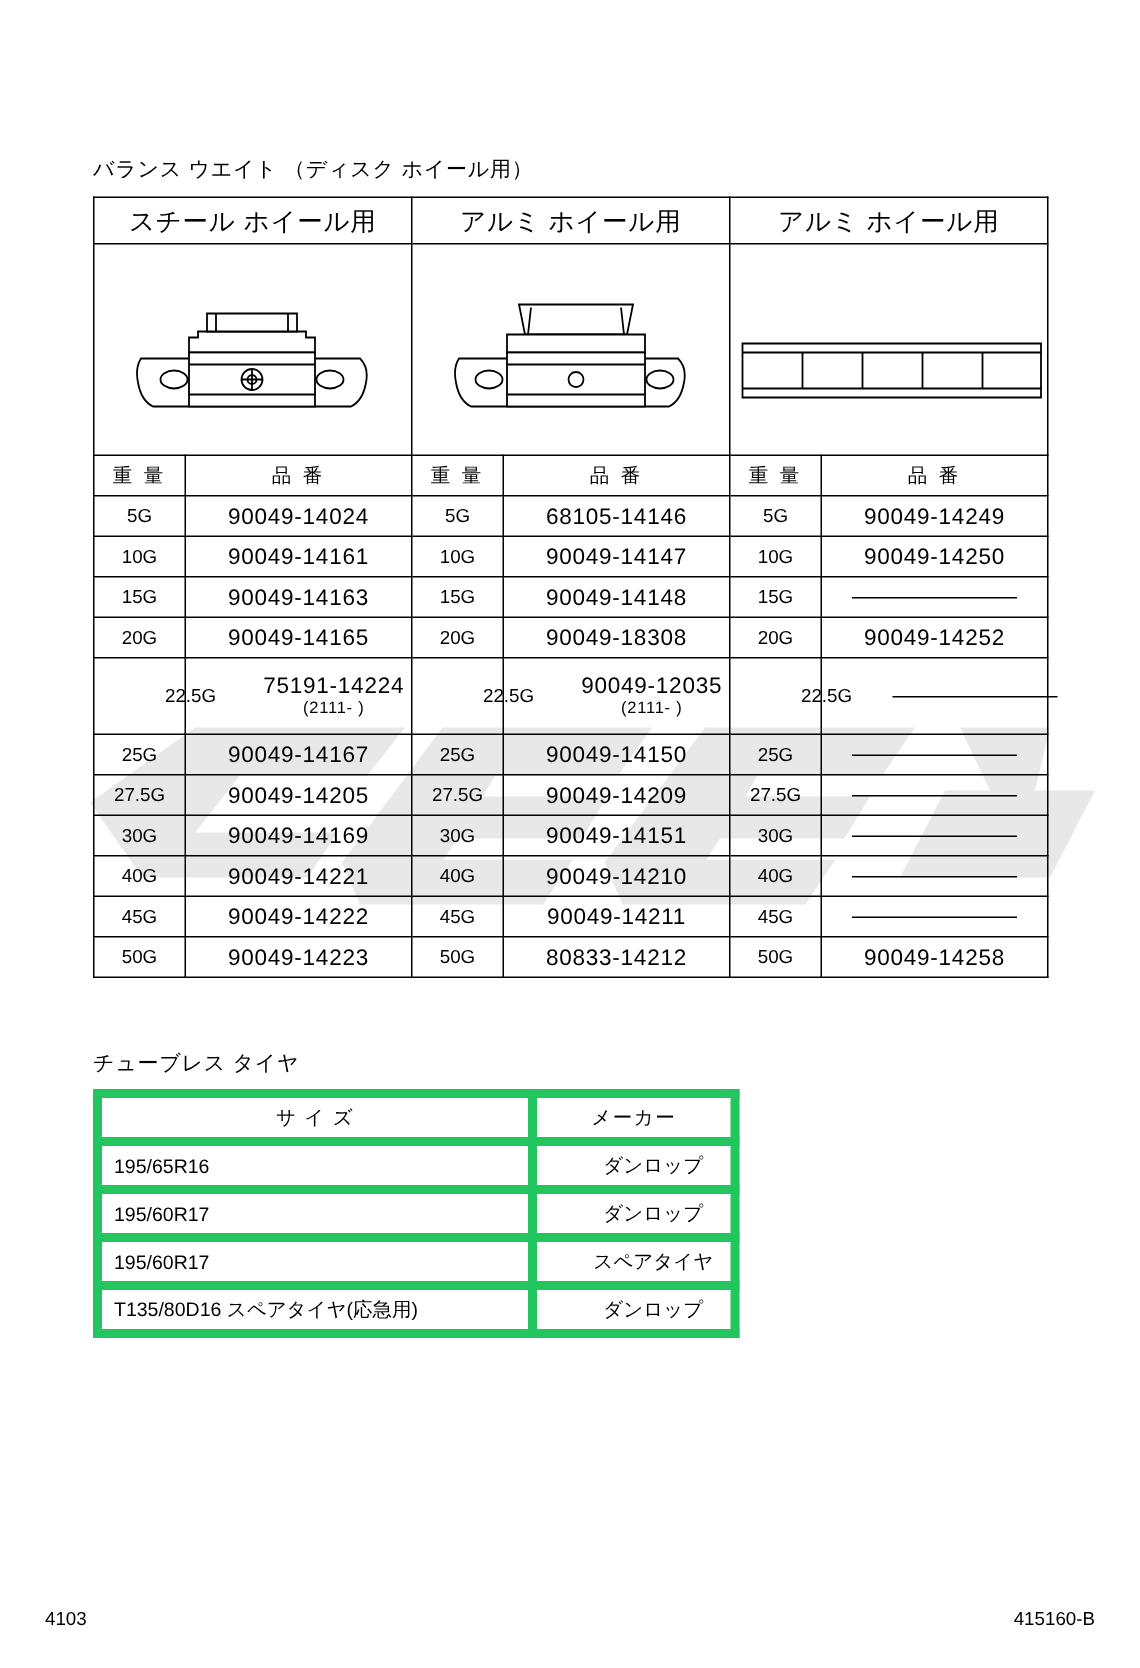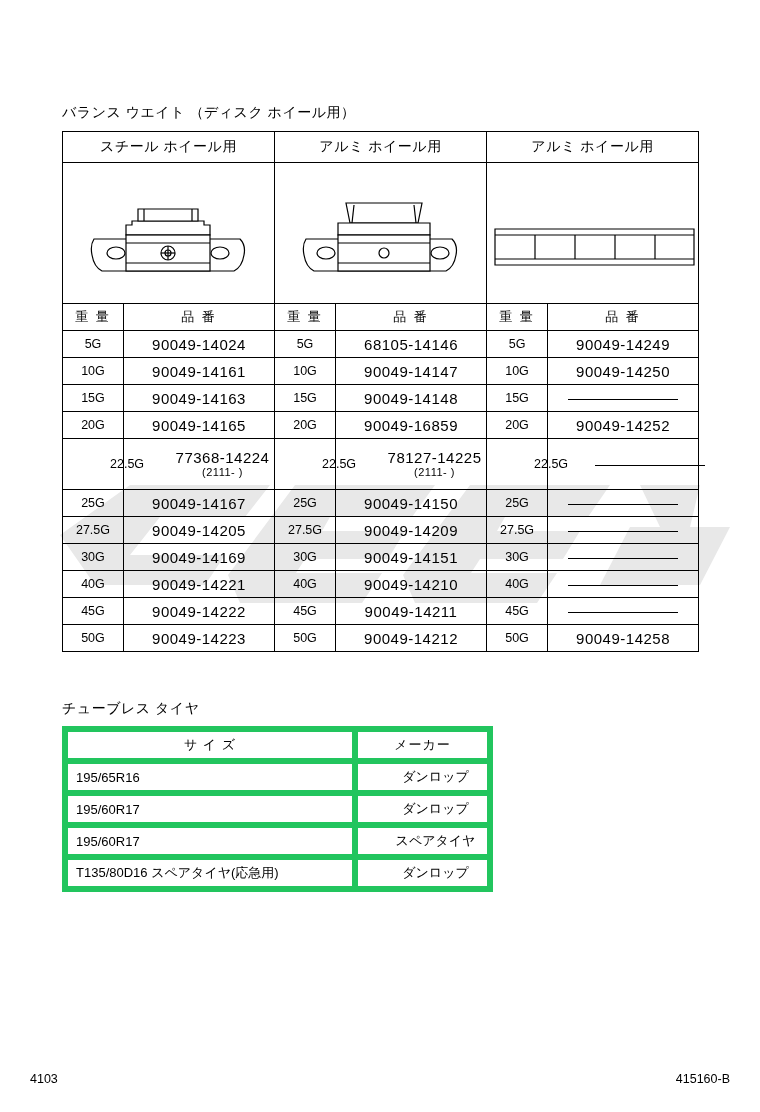--- a/index.html
+++ b/index.html
@@ -53,21 +53,21 @@
   table.weights td, table.weights th {
     border: 1px solid #000;
     padding: 0;
     font-weight: normal;
     text-align: center;
     vertical-align: middle;
     font-size: 13px;
   }
   table.weights .grp-head {
     height: 30px;
-    font-size: 14px;
+    font-size: 17px;
     letter-spacing: 0.5px;
   }
   table.weights .img-cell {
     height: 140px;
     padding: 0;
   }
   table.weights .colhead {
     height: 26px;
     font-size: 13px;
     letter-spacing: 2px;
@@ -292,34 +292,34 @@
         <td class="wt">15G</td>
         <td class="pn">90049-14148</td>
         <td class="wt">15G</td>
         <td class="pn"><span class="dashline"></span></td>
       </tr>
 
       <tr>
         <td class="wt">20G</td>
         <td class="pn">90049-14165</td>
         <td class="wt">20G</td>
-        <td class="pn">90049-16859</td>
+        <td class="pn">90049-18308</td>
         <td class="wt">20G</td>
         <td class="pn">90049-14252</td>
       </tr>
 
       <tr>
         <td class="wt tall">22.5G</td>
         <td class="pn tall small2">
-          <span>77368-14224</span>
+          <span>75191-14224</span>
           <span class="sub">(2111-     )</span>
         </td>
         <td class="wt tall">22.5G</td>
         <td class="pn tall small2">
-          <span>78127-14225</span>
+          <span>90049-12035</span>
           <span class="sub">(2111-   )</span>
         </td>
         <td class="wt tall">22.5G</td>
         <td class="pn tall"><span class="dashline"></span></td>
       </tr>
 
       <tr>
         <td class="wt">25G</td>
         <td class="pn">90049-14167</td>
         <td class="wt">25G</td>
@@ -362,21 +362,21 @@
         <td class="wt">45G</td>
         <td class="pn">90049-14211</td>
         <td class="wt">45G</td>
         <td class="pn"><span class="dashline"></span></td>
       </tr>
 
       <tr>
         <td class="wt">50G</td>
         <td class="pn">90049-14223</td>
         <td class="wt">50G</td>
-        <td class="pn">90049-14212</td>
+        <td class="pn">80833-14212</td>
         <td class="wt">50G</td>
         <td class="pn">90049-14258</td>
       </tr>
     </tbody>
   </table>
 
   <div class="sec2-title">チューブレス タイヤ</div>
 
   <table class="tires">
     <colgroup>

